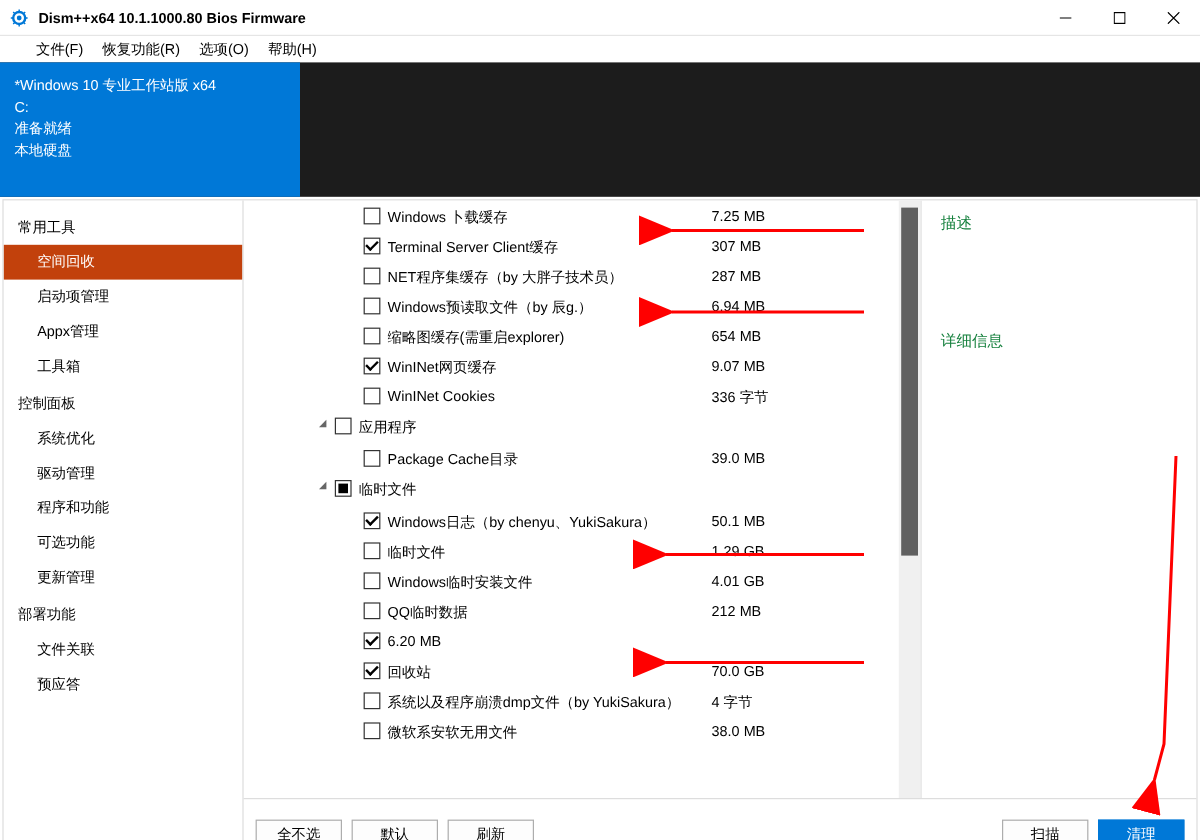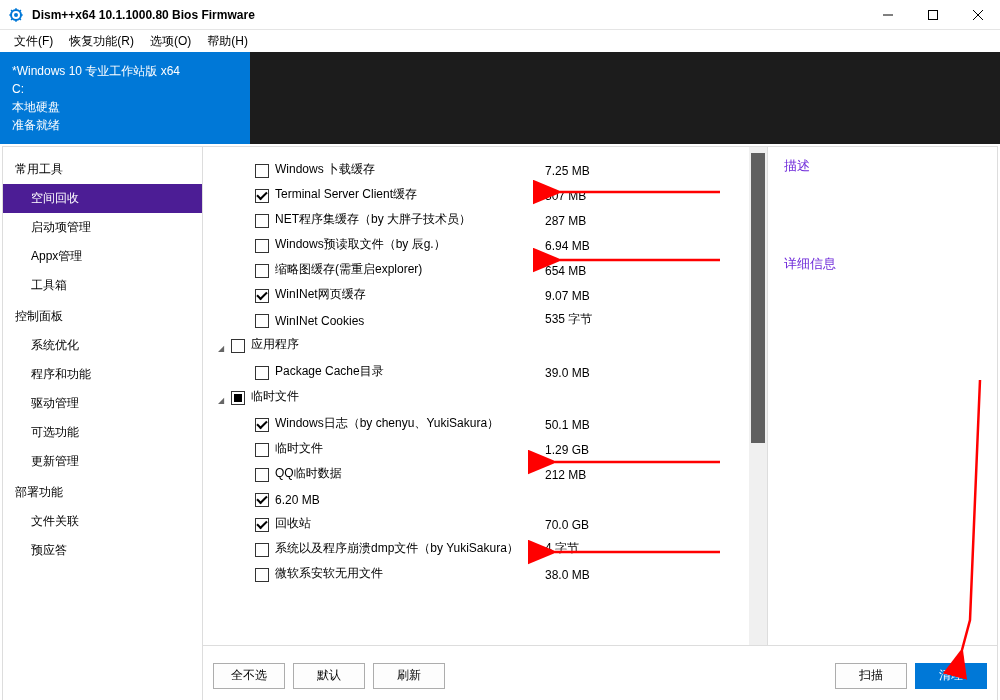--- a/index.html
+++ b/index.html
@@ -5,51 +5,51 @@
 * { box-sizing: border-box; margin: 0; padding: 0; font-family: "Microsoft YaHei", "Segoe UI", sans-serif; }
 body { background: #fff; width: 1000px; height: 700px; overflow: hidden; position: relative; }
 
 .titlebar { height: 30px; display: flex; align-items: center; background: #fff; border-bottom: 1px solid #e5e5e5; }
 .titlebar-icon { width: 16px; height: 16px; margin: 0 8px; }
 .titlebar-title { font-size: 12px; color: #000; flex: 1; font-weight: bold; }
 .titlebar-btns { display: flex; }
 .titlebar-btn { width: 45px; height: 30px; display: flex; align-items: center; justify-content: center; cursor: pointer; }
 .titlebar-btn svg { width: 10px; height: 10px; }
 
-.menubar { height: 22px; display: flex; align-items: center; padding: 0 6px; font-size: 12px; background:#fff; }
+.menubar { height: 22px; display: flex; align-items: center; padding: 0 22px; font-size: 12px; background:#fff; }
 .menubar-item { padding: 2px 8px; cursor: pointer; }
 
-.infobar { background: #1c1c1c; height: 92px; display:flex; }
+.infobar { background: #1c1c1c; height: 112px; display:flex; }
 .infocard { background: #0078d7; color: #fff; width: 250px; padding: 10px 12px; font-size: 12px; line-height: 1.5; }
 .infocard div { white-space: nowrap; }
 
 .mainarea { display: flex; height: calc(700px - 30px - 22px - 88px); border: 1px solid #ddd; margin:2px; }
 .sidebar { width: 200px; border-right: 1px solid #ddd; padding: 6px 0; font-size: 12px; overflow-y: auto; }
 .side-head { padding: 8px 12px 6px 12px; color: #000; }
 .side-item { padding: 6px 12px 6px 28px; cursor: pointer; }
-.side-item.active { background: #4c1d95; color: #fff; }
+.side-item.active { background: #c2410c; color: #fff; }
 
 .content { flex: 1; display: flex; flex-direction: column; position: relative; }
 .listwrap { flex: 1; overflow: hidden; display:flex; position: relative; }
 .list { flex: 1; overflow-y: auto; padding: 6px 0 6px 8px; font-size: 12px; }
 .scrolltrack { width: 18px; background: #f0f0f0; position: relative; }
 .scrollthumb { position: absolute; left: 2px; right: 2px; background: #606060; border-radius: 0; }
 
-.row { display: flex; align-items: flex-end; height: 25px; padding-left: 20px; }
+.row { display: flex; align-items: flex-start; height: 25px; padding-left: 20px; margin-left: 48px; }
 .row.group { padding-left: 4px; }
 .row.child { padding-left: 44px; }
 .tri { width: 12px; display:inline-flex; align-items:center; justify-content:center; margin-right:4px; cursor:pointer; color:#666;}
 .chk { width: 14px; height: 14px; border: 1px solid #333; margin-right: 6px; display: inline-flex; align-items: center; justify-content: center; background:#fff; cursor:pointer; flex-shrink:0;}
 .chk.checked::after { content:""; width:8px; height:4px; border-left:2px solid #000; border-bottom:2px solid #000; transform: rotate(-45deg) translate(1px,-1px); }
 .chk.indet::after { content:""; width:8px; height:8px; background:#000; }
 .lbl { flex: 0 0 auto; width: 270px; white-space: nowrap; overflow: hidden; text-overflow: ellipsis; }
 .row.group .lbl { width: auto; }
 .sz { width: 80px; text-align: left; white-space:nowrap; }
 
-.right-panel { width: 230px; border-left: 1px solid #ddd; padding: 10px 16px; font-size: 13px; color: #6d28d9; }
+.right-panel { width: 230px; border-left: 1px solid #ddd; padding: 10px 16px; font-size: 13px; color: #15803d; }
 .right-panel .sect { margin-bottom: 80px; }
 
 .footer { height: 60px; display: flex; align-items: center; padding: 0 10px; gap: 8px; border-top: 1px solid #ddd; }
 .btn { min-width: 72px; height: 26px; border: 1px solid #adadad; background: #fdfdfd; font-size: 12px; cursor: pointer; }
 .btn.primary { background: #0078d7; color: #fff; border-color: #0078d7; text-align: center; }
 .spacer { flex: 1; }
 
 
 .arrowsvg { position:absolute; left:0; top:0; pointer-events:none; }
 </style>
@@ -86,37 +86,37 @@
   <div class="menubar-item">文件(F)</div>
   <div class="menubar-item">恢复功能(R)</div>
   <div class="menubar-item">选项(O)</div>
   <div class="menubar-item">帮助(H)</div>
 </div>
 
 <div class="infobar">
   <div class="infocard">
     <div>*Windows 10 专业工作站版 x64</div>
     <div>C:</div>
+    <div>准备就绪</div>
     <div>本地硬盘</div>
-    <div>准备就绪</div>
   </div>
 </div>
 
 <div class="mainarea">
 
   <div class="sidebar">
     <div class="side-head">常用工具</div>
     <div class="side-item active">空间回收</div>
     <div class="side-item">启动项管理</div>
     <div class="side-item">Appx管理</div>
     <div class="side-item">工具箱</div>
     <div class="side-head">控制面板</div>
     <div class="side-item">系统优化</div>
+    <div class="side-item">驱动管理</div>
     <div class="side-item">程序和功能</div>
-    <div class="side-item">驱动管理</div>
     <div class="side-item">可选功能</div>
     <div class="side-item">更新管理</div>
     <div class="side-head">部署功能</div>
     <div class="side-item">文件关联</div>
     <div class="side-item">预应答</div>
   </div>
 
   <div class="content">
     <div class="listwrap">
       <div class="list" id="list">
@@ -146,21 +146,21 @@
             <span class="sz">654 MB</span>
           </div>
           <div class="row child">
             <span class="chk checked"></span>
             <span class="lbl">WinINet网页缓存</span>
             <span class="sz">9.07 MB</span>
           </div>
           <div class="row child">
             <span class="chk "></span>
             <span class="lbl">WinINet Cookies</span>
-            <span class="sz">535 字节</span>
+            <span class="sz">336 字节</span>
           </div>
           <div class="row group">
             <span class="tri" style="font-size: 8px;">◢</span>
             <span class="chk "></span>
             <span class="lbl">应用程序</span>
           </div>
           <div style="height: 2px;"></div>
           <div class="row child">
             <span class="chk "></span>
             <span class="lbl">Package Cache目录</span>
@@ -174,20 +174,25 @@
           <div style="height: 2px;"></div>
           <div class="row child">
             <span class="chk checked"></span>
             <span class="lbl">Windows日志（by chenyu、YukiSakura）</span>
             <span class="sz">50.1 MB</span>
           </div>
           <div class="row child">
             <span class="chk "></span>
             <span class="lbl">临时文件</span>
             <span class="sz">1.29 GB</span>
+          </div>
+          <div class="row child">
+            <span class="chk "></span>
+            <span class="lbl">Windows临时安装文件</span>
+            <span class="sz">4.01 GB</span>
           </div>
           <div class="row child">
             <span class="chk "></span>
             <span class="lbl">QQ临时数据</span>
             <span class="sz">212 MB</span>
           </div>
           <div class="row child">
             <span class="chk checked"></span>
             <span class="sz">6.20 MB</span>
           </div>

